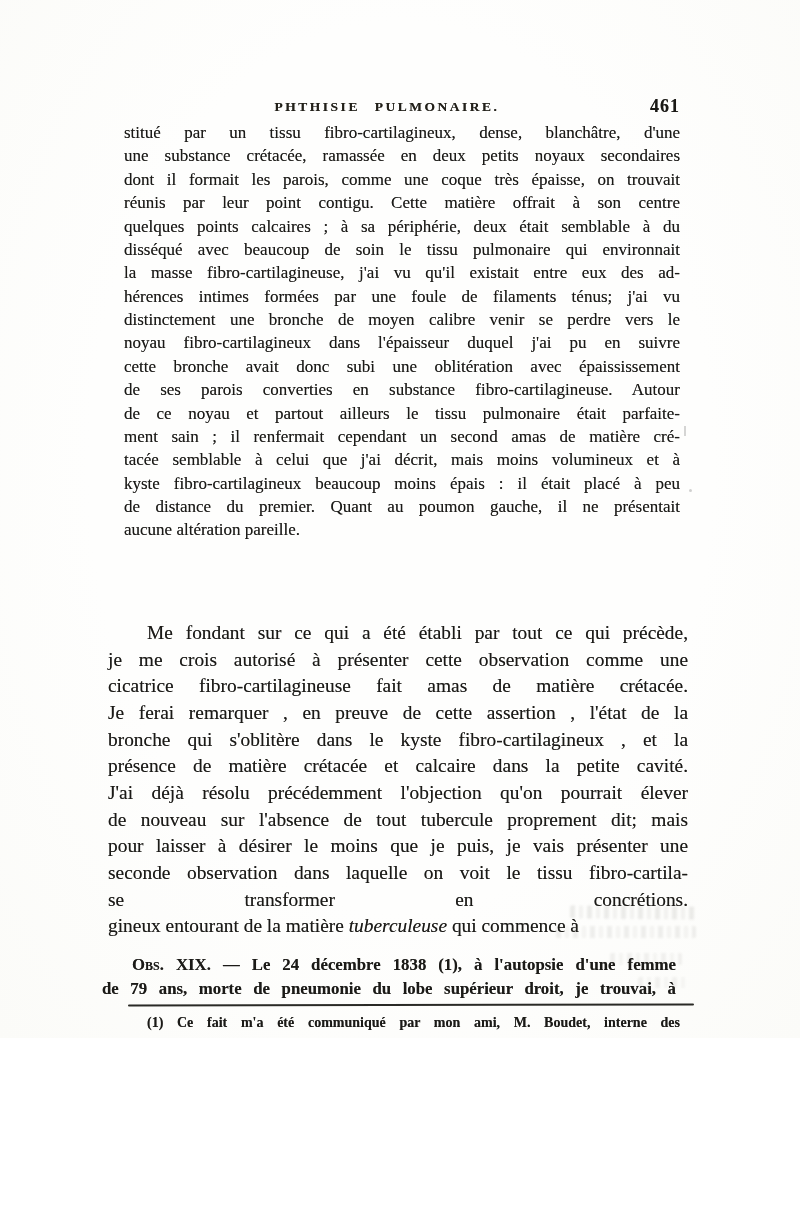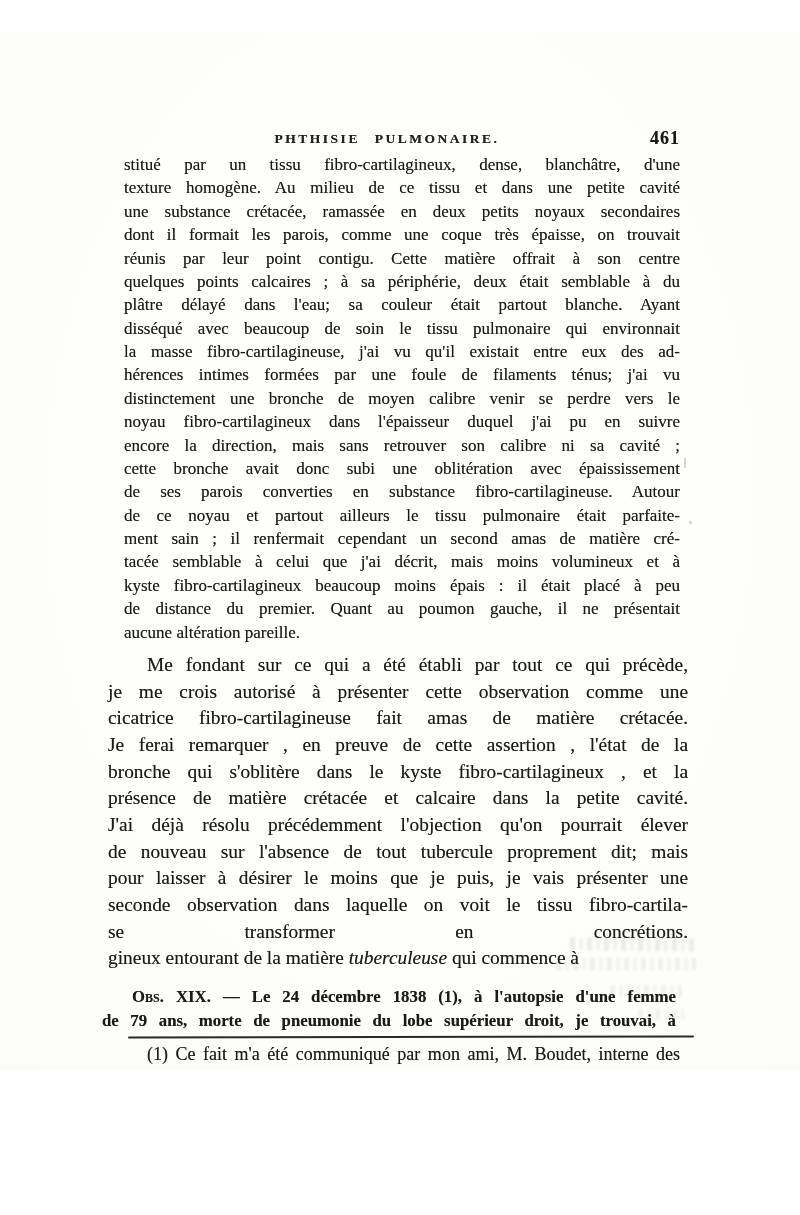--- a/index.html
+++ b/index.html
@@ -1,21 +1,20 @@
 <!DOCTYPE html>
 <html><head>
 <meta charset="utf-8">
 <style>
   html,body { margin:0; padding:0; background:#ffffff; }
   .page {
     position:relative; width:800px; height:1038px; overflow:hidden;
     background:radial-gradient(ellipse at 50% 45%, #fefefd 55%, #fbfbf8 100%);
     font-family:"Liberation Serif","DejaVu Serif",serif;
     color:#1b1a17;
-    margin-top:32px;
   }
   .block { position:absolute; }
   .txt { text-shadow:0 0 0.6px rgba(24,24,24,.55); }
   .line { text-align:justify; text-align-last:justify; }
   .sc { font-variant:small-caps; }
   i { font-style:italic; }
 
   .header { left:124px; top:96px; width:556px; height:24px; }
   .running-title {
     position:absolute; left:0; right:30px; top:3px; text-align:center;
@@ -37,21 +36,21 @@
   .p2 .line:last-child { text-align-last:left; }
 
   .obs { left:102px; top:953px; width:574px; font-size:16.8px;font-weight:bold; }
   .obs .line { line-height:23.5px; }
   .obs .line:first-child { text-indent:30px; }
 
   .footnote-rule {
     left:128px; top:1004px; width:566px; height:2px;
     background:#2a2a26; transform:rotate(-0.12deg); border-radius:1px;
   }
-  .footnote { left:84px; top:1011px; width:596px; font-size:18px; font-weight:400; }
+  .footnote { left:84px; top:1011px; width:596px; font-size:14px; font-weight:700; }
   .footnote .line { line-height:23px; }
   .footnote .line:first-child { text-indent:63px; }
   .footnote .line:last-child { text-align-last:left; }
 
   .footer { left:84px; top:1057px; width:596px; height:28px; font-weight:700; }
   .signature { position:absolute; left:101px; top:0; font-size:17px; letter-spacing:0.5px; }
   .signature .sup { font-size:10px; position:relative; top:-6px; }
   .sheet-number { position:absolute; left:513px; top:0; font-size:17.5px; letter-spacing:1px; }
 
   
@@ -74,32 +73,29 @@
 
 <div class="page">
 
   <div class="block header">
     <div class="running-title txt">PHTHISIE PULMONAIRE.</div>
     <div class="page-number txt">461</div>
   </div>
 
   <div class="block p1 txt">
       <div class="line">stitué par un tissu fibro-cartilagineux, dense, blanchâtre, d'une</div>
-      <div class="line">texture homogène. Au milieu de ce tissu et dans une petite cavité</div>
       <div class="line">une substance crétacée, ramassée en deux petits noyaux secondaires</div>
       <div class="line">dont il formait les parois, comme une coque très épaisse, on trouvait</div>
       <div class="line">réunis par leur point contigu. Cette matière offrait à son centre</div>
       <div class="line">quelques points calcaires ; à sa périphérie, deux était semblable à du</div>
-      <div class="line">plâtre délayé dans l'eau; sa couleur était partout blanche. Ayant</div>
       <div class="line">disséqué avec beaucoup de soin le tissu pulmonaire qui environnait</div>
       <div class="line">la masse fibro-cartilagineuse, j'ai vu qu'il existait entre eux des ad-</div>
       <div class="line">hérences intimes formées par une foule de filaments ténus; j'ai vu</div>
       <div class="line">distinctement une bronche de moyen calibre venir se perdre vers le</div>
       <div class="line">noyau fibro-cartilagineux dans l'épaisseur duquel j'ai pu en suivre</div>
-      <div class="line">encore la direction, mais sans retrouver son calibre ni sa cavité ;</div>
       <div class="line">cette bronche avait donc subi une oblitération avec épaississement</div>
       <div class="line">de ses parois converties en substance fibro-cartilagineuse. Autour</div>
       <div class="line">de ce noyau et partout ailleurs le tissu pulmonaire était parfaite-</div>
       <div class="line">ment sain ; il renfermait cependant un second amas de matière cré-</div>
       <div class="line">tacée semblable à celui que j'ai décrit, mais moins volumineux et à</div>
       <div class="line">kyste fibro-cartilagineux beaucoup moins épais : il était placé à peu</div>
       <div class="line">de distance du premier. Quant au poumon gauche, il ne présentait</div>
       <div class="line">aucune altération pareille.</div>
     </div>
 

